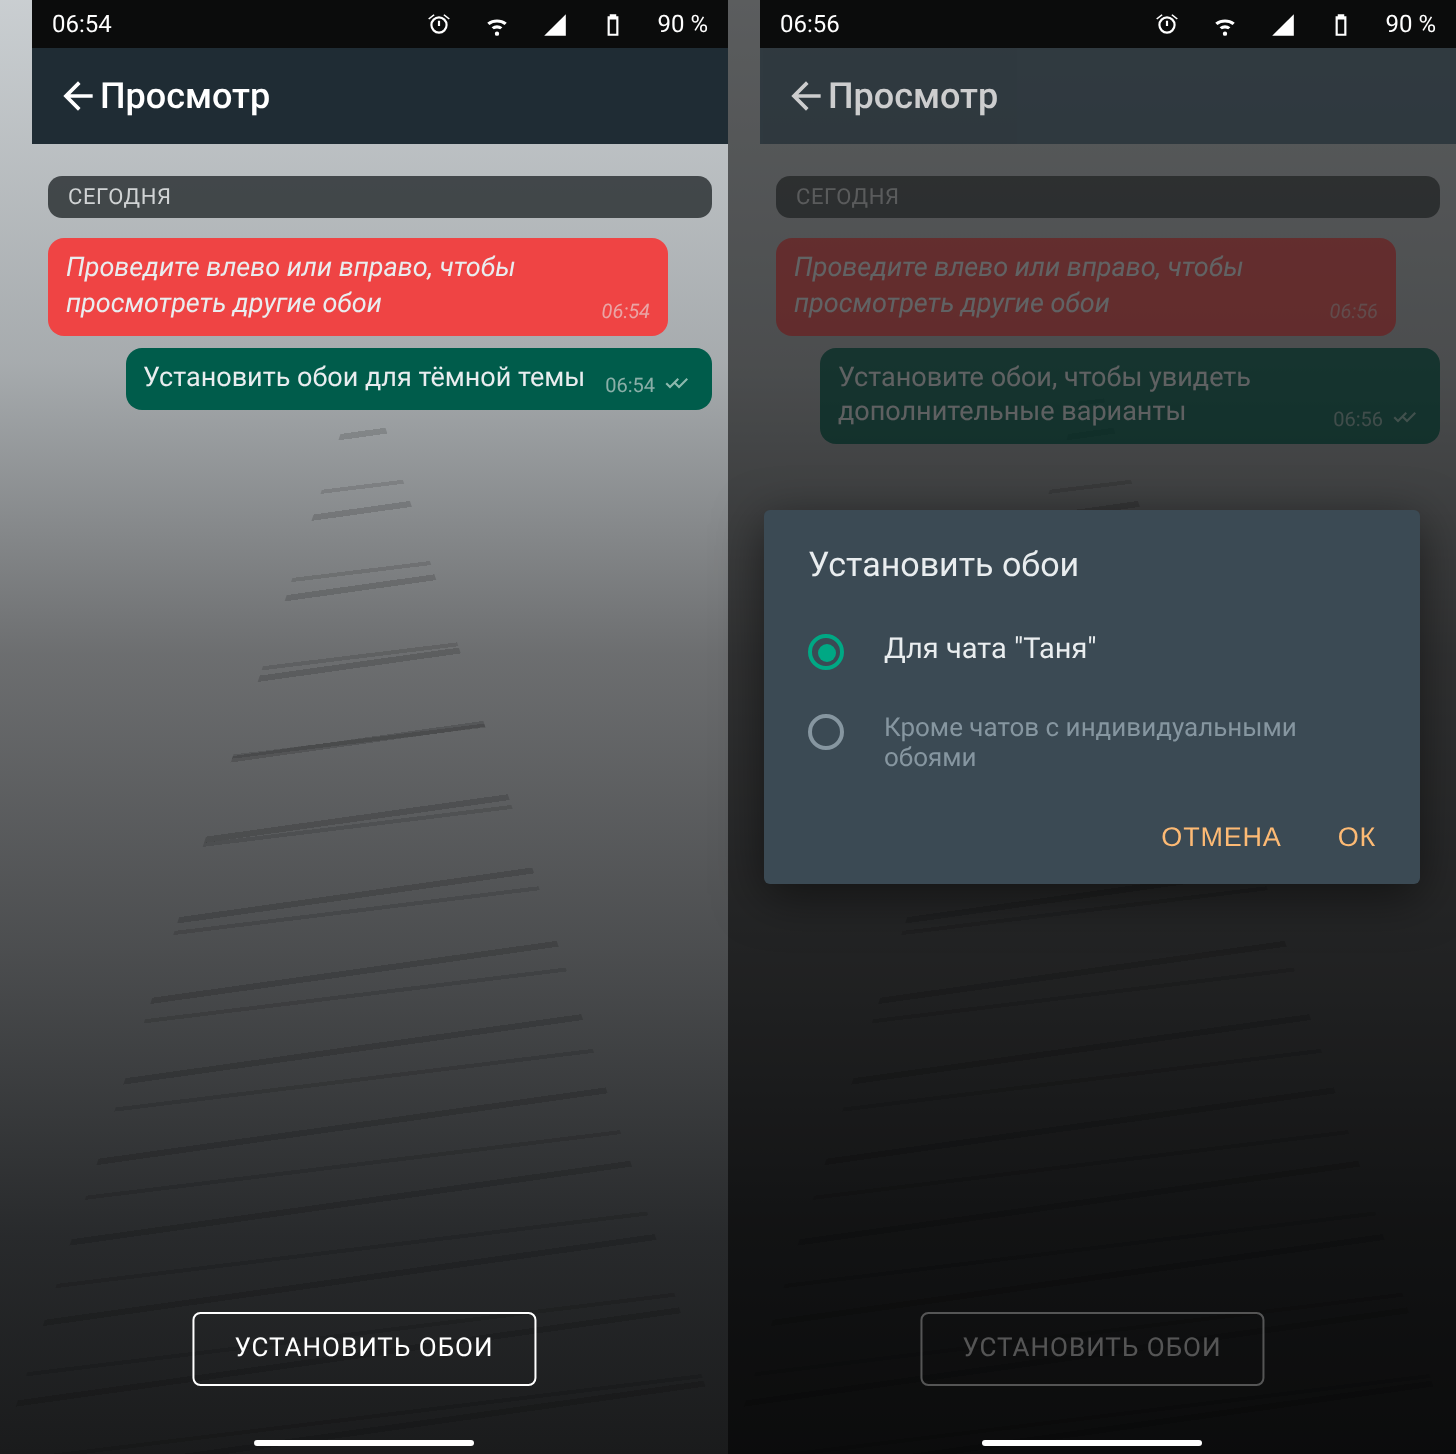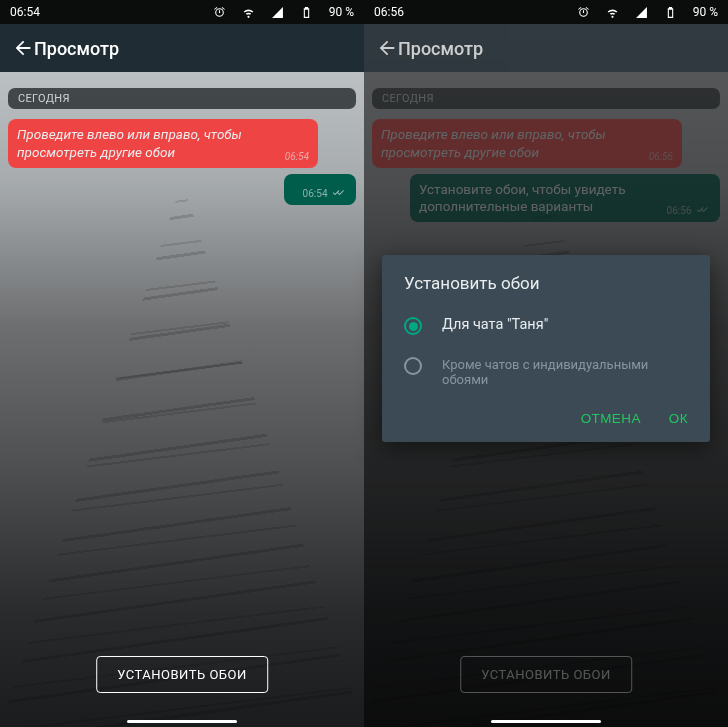--- a/index.html
+++ b/index.html
@@ -11,20 +11,21 @@
       background: #000;
       overflow: hidden;
     }
     .screen {
       width: 364px;
       height: 727px;
       position: relative;
       background: #2a2a2a;
       display: flex;
       flex-direction: column;
+      padding-left: 16px;
     }
     .wallpaper-bg {
       position: absolute;
       top: 0; left: 0; right: 0; bottom: 0;
       background:
         linear-gradient(180deg, rgba(210,215,218,.95) 0%, rgba(180,185,188,.9) 25%,
                         rgba(120,122,124,.85) 45%, rgba(80,82,84,.9) 65%,
                         rgba(40,42,44,.95) 85%, #1a1b1c 100%);
       z-index: 0;
     }
@@ -151,21 +152,21 @@
       display: flex; align-items: center; justify-content: center;
     }
     .radio.selected { border-color: #00a884; }
     .radio.selected::after {
       content: ""; width: 9px; height: 9px; border-radius: 50%; background: #00a884;
     }
     .radio-label { font-size: 14.5px; line-height: 1.35; }
     .radio-sub { color: #8696a0; font-size: 13px; margin-top: 2px; }
     .dialog-actions { display: flex; justify-content: flex-end; gap: 28px; padding: 14px 22px 8px; }
     .dialog-actions button {
-      background: none; border: none; color: #22c55e;
+      background: none; border: none; color: #fdba74;
       font-size: 13.5px; font-weight: 500; letter-spacing: .4px; cursor: pointer;
     }
     .dimmed-z { opacity: .7; }
   </style>
 </head>
 <body>
 
 <div class="screen">
   <div class="wallpaper-bg"></div>
 
@@ -195,20 +196,21 @@
     <span class="title">Просмотр</span>
   </div>
 
   <div class="chat-area">
     <div class="date-chip">СЕГОДНЯ</div>
     <div class="bubble incoming">
       <span>Проведите влево или вправо, чтобы просмотреть другие обои</span>
       <span class="time">06:54</span>
     </div>
     <div class="bubble outgoing">
+      <span>Установить обои для тёмной темы</span>
       <span class="time">
         <span>06:54</span>
         <svg class="ticks" viewBox="0 0 20 12">
             <path fill="#8db9ae" d="M1 6l3 3 6-6-1-1-5 5-2-2zm6 0l3 3 6-6-1-1-5 5-2-2z"></path>
           </svg>
       </span>
     </div>
   </div>
 
   <div class="set-wallpaper-btn">УСТАНОВИТЬ ОБОИ</div>

